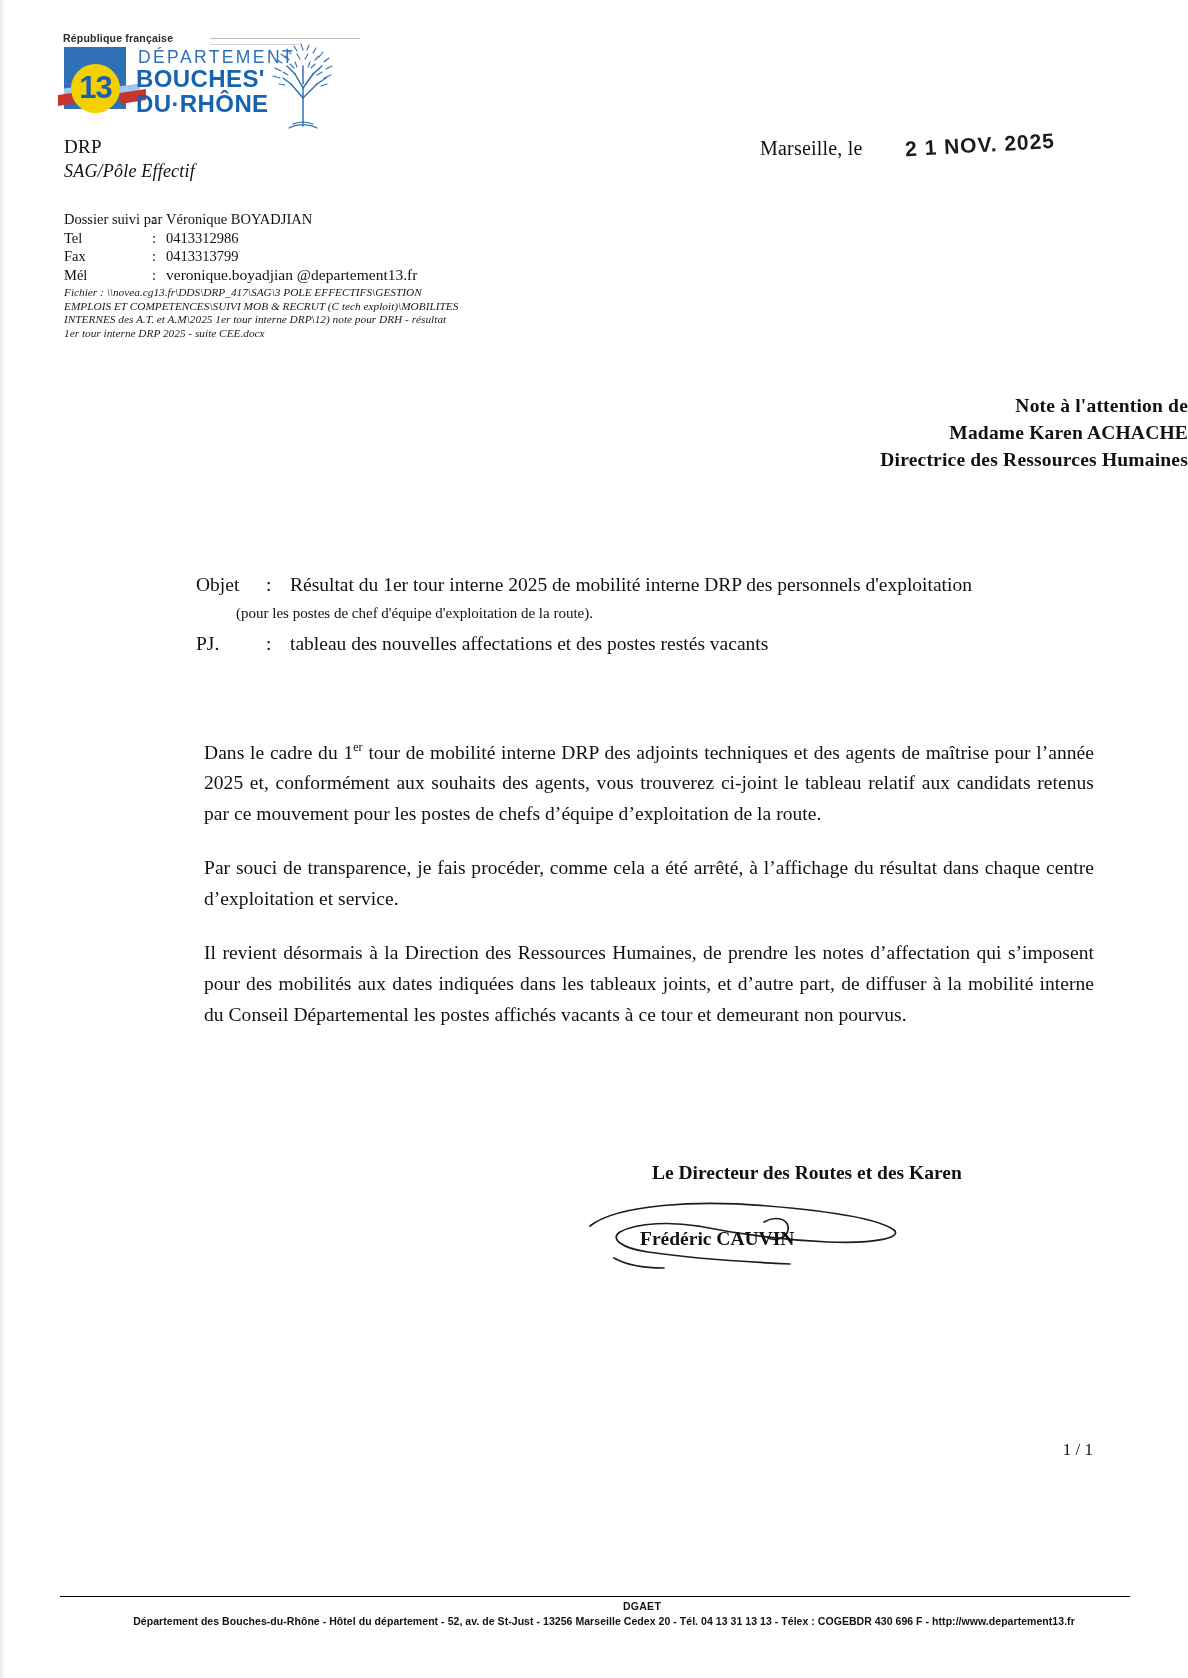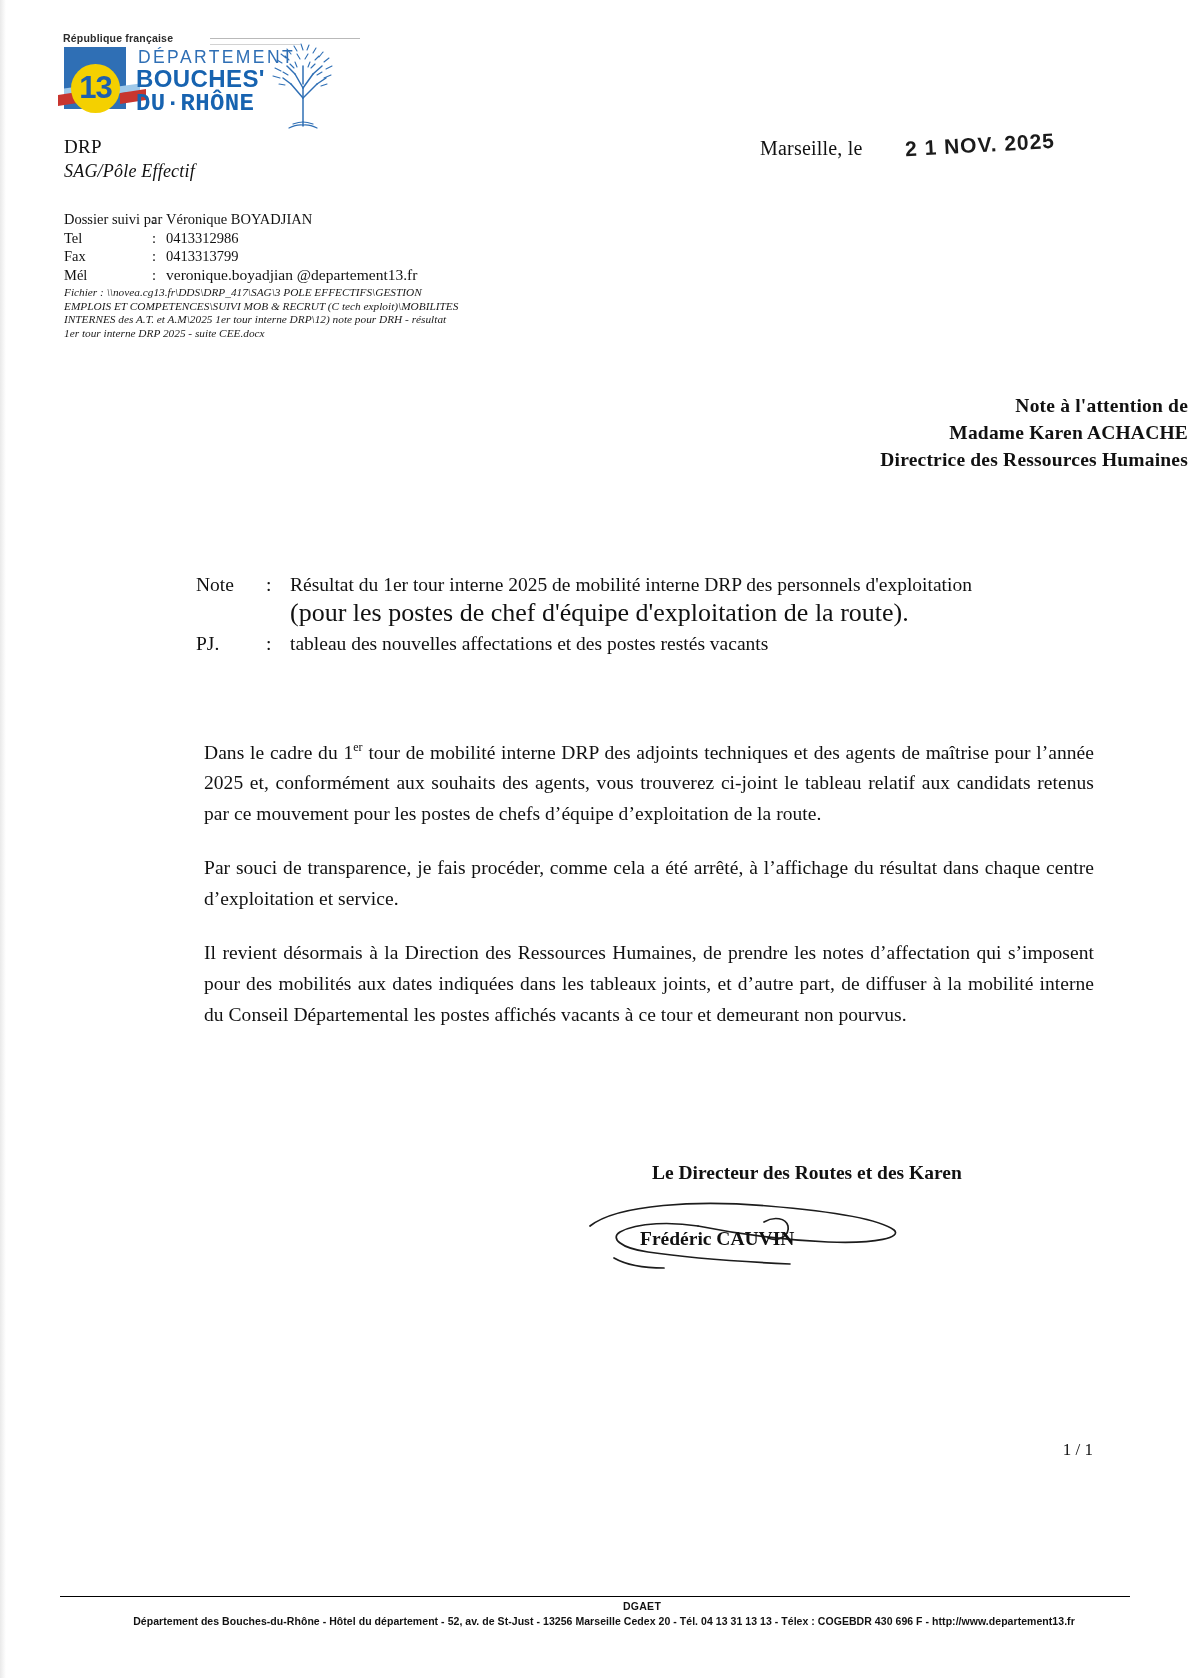--- a/index.html
+++ b/index.html
@@ -139,21 +139,21 @@
     font-weight: bold;
     color: #1763b0;
     letter-spacing: 0.4px;
     line-height: 24px;
     white-space: nowrap;
   }
   .dept-name2 {
     position: absolute;
     left: 86px;
     top: 68px;
-    font-family: Liberation Mono, monospace;
+    font-family: Liberation Sans, sans-serif;
     font-size: 24px;
     font-weight: bold;
     color: #1763b0;
     letter-spacing: 0.4px;
     line-height: 24px;
     white-space: nowrap;
   }
   .tree-svg {
     position: absolute;
     left: 215px;
@@ -248,22 +248,22 @@
   }
   .objet-row {
     display: flex;
     font-size: 19.5px;
     line-height: 28px;
   }
   .objet-key { width: 70px; flex: 0 0 70px; }
   .objet-colon { width: 24px; flex: 0 0 24px; }
   .objet-text { flex: 1 1 auto; }
   .objet-sub {
-    margin-left: 94px;
-    font-size: 26px;
+    margin-left: 40px;
+    font-size: 15px;
     line-height: 28px;
   }
   .pj-row { margin-top: 3px; }
 
   
   .body-text {
     position: absolute;
     left: 176px;
     top: 712px;
     width: 890px;
@@ -454,21 +454,21 @@
   </div>
 
   <div class="addressee">
     <div>Note à l'attention de</div>
     <div>Madame Karen ACHACHE</div>
     <div>Directrice des Ressources Humaines</div>
   </div>
 
   <div class="objet-block">
     <div class="objet-row">
-      <span class="objet-key">Note</span>
+      <span class="objet-key">Objet</span>
       <span class="objet-colon">:</span>
       <span class="objet-text">Résultat du 1er tour interne 2025 de mobilité interne DRP des personnels d'exploitation</span>
     </div>
     <div class="objet-sub">(pour les postes de chef d'équipe d'exploitation de la route).</div>
     <div class="objet-row pj-row">
       <span class="objet-key">PJ.</span>
       <span class="objet-colon">:</span>
       <span class="objet-text">tableau des nouvelles affectations et des postes restés vacants</span>
     </div>
   </div>

